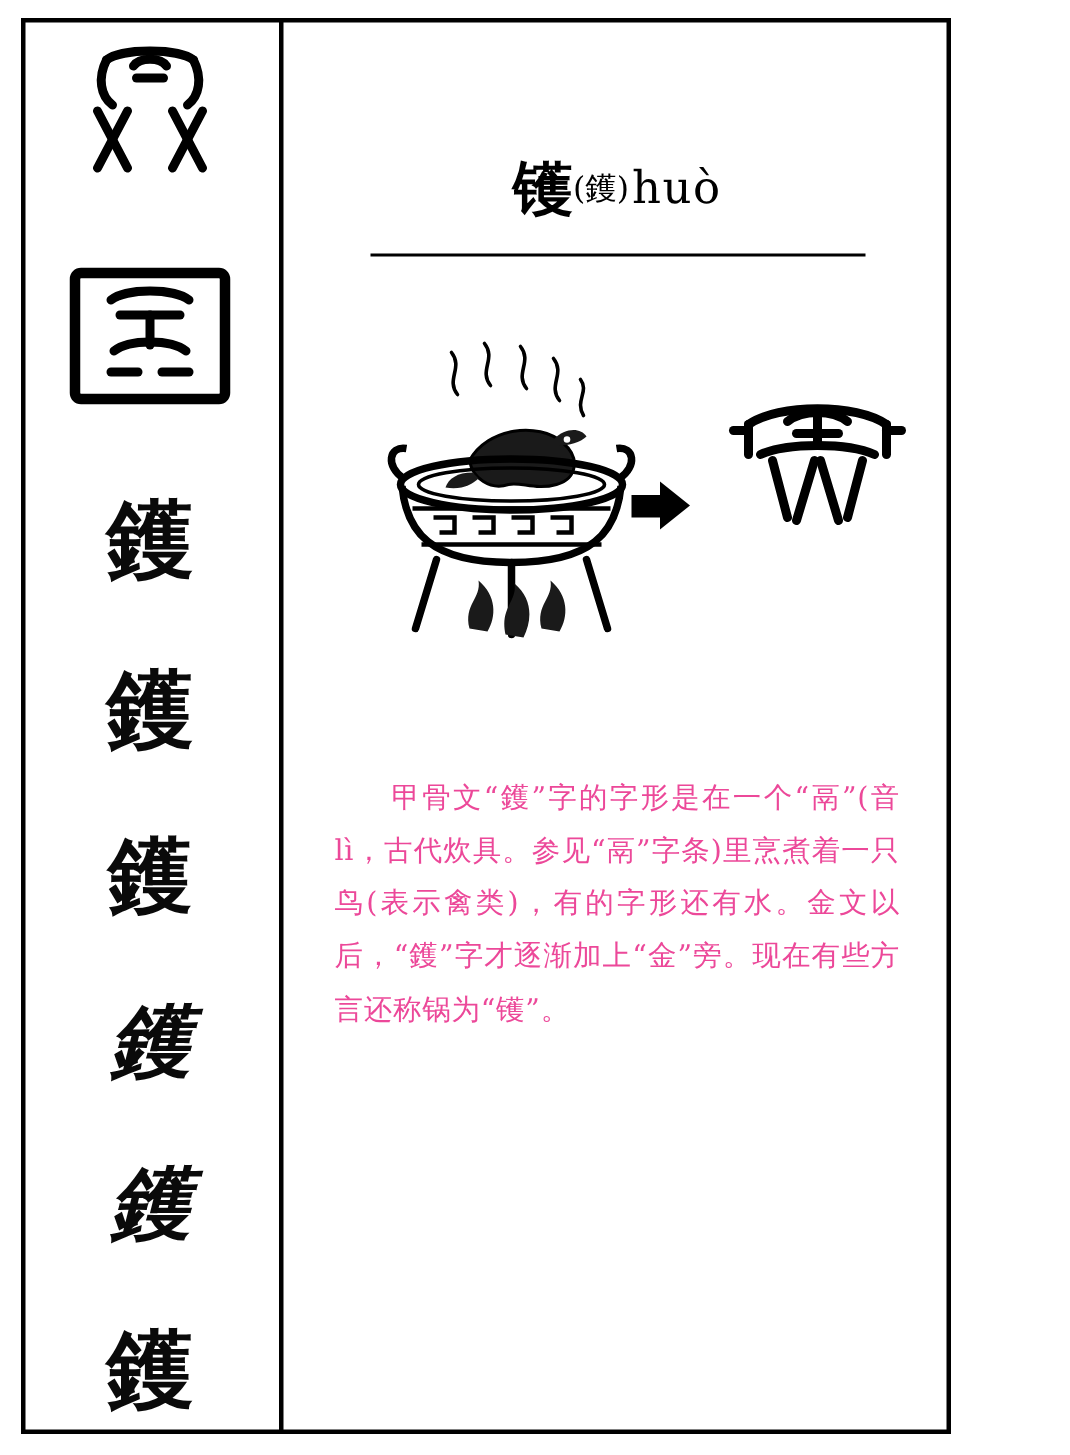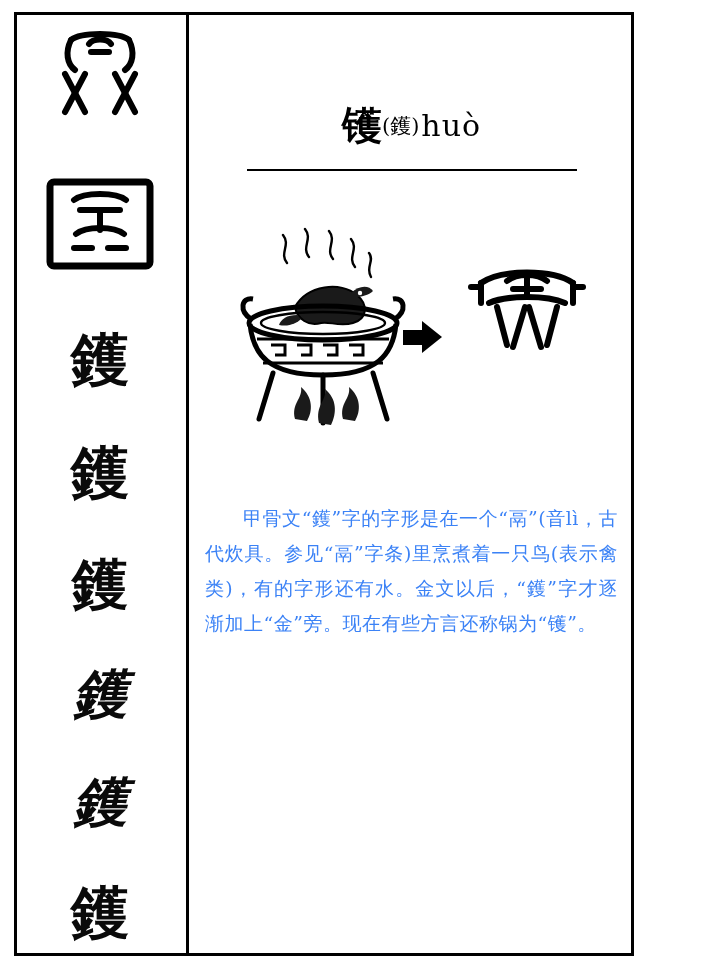--- a/index.html
+++ b/index.html
@@ -80,21 +80,21 @@
   }
 
   
   .content {
     position: absolute;
     left: 189px;
     top: 12px;
     width: 445px;
     height: 944px;
     box-sizing: border-box;
-    padding: 0 16px;
+    padding: 0 34px;
   }
 
   .headword {
     margin-top: 86px;
     text-align: center;
     font-family: "DejaVu Serif", serif;
     white-space: nowrap;
   }
   .headword .hw-char {
     font-size: 40px;
@@ -147,28 +147,28 @@
     top: 0;
     width: 0;
     height: 0;
     border-top: 16px solid transparent;
     border-bottom: 16px solid transparent;
     border-left: 20px solid #000;
   }
 
   
   .explanation {
-    margin-top: 34px;
+    margin-top: 48px;
     font-family: "DejaVu Serif", serif;
     font-size: 19px;
     line-height: 1.85;
     text-indent: 2em;
     text-align: justify;
     letter-spacing: 0.5px;
-    color: #3b82f6;
+    color: #ec4899;
   }
 
   
   .vessel-drawing {
     position: absolute;
     left: 28px;
     top: 6px;
   }
   .oracle-drawing {
     position: absolute;

